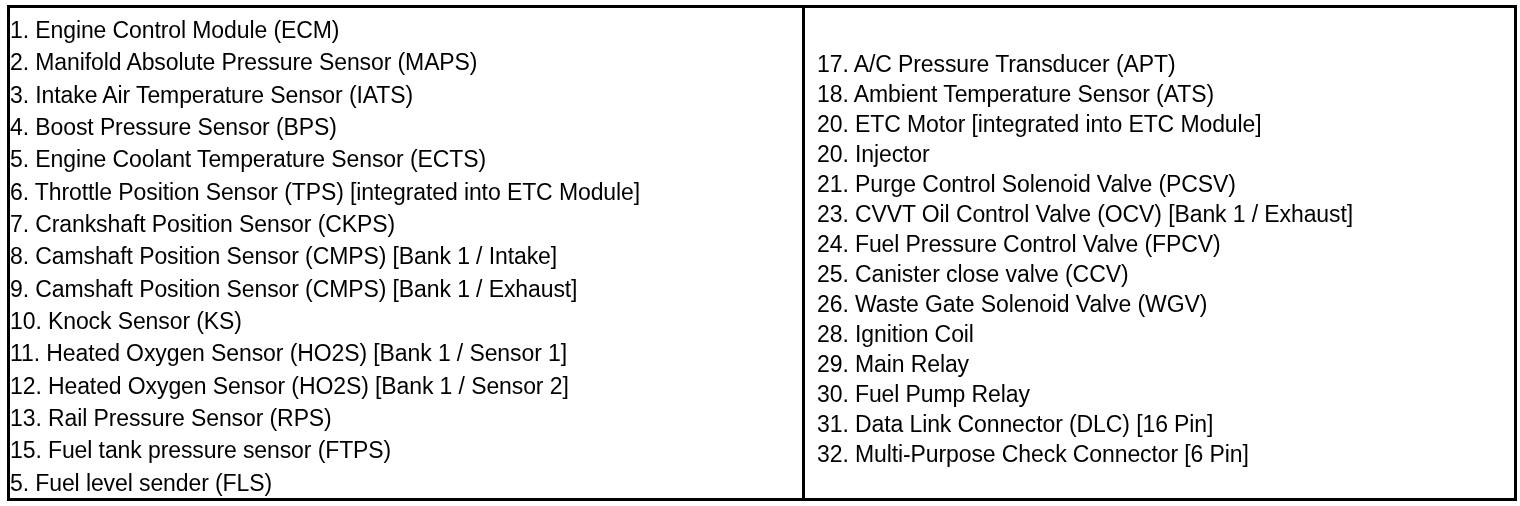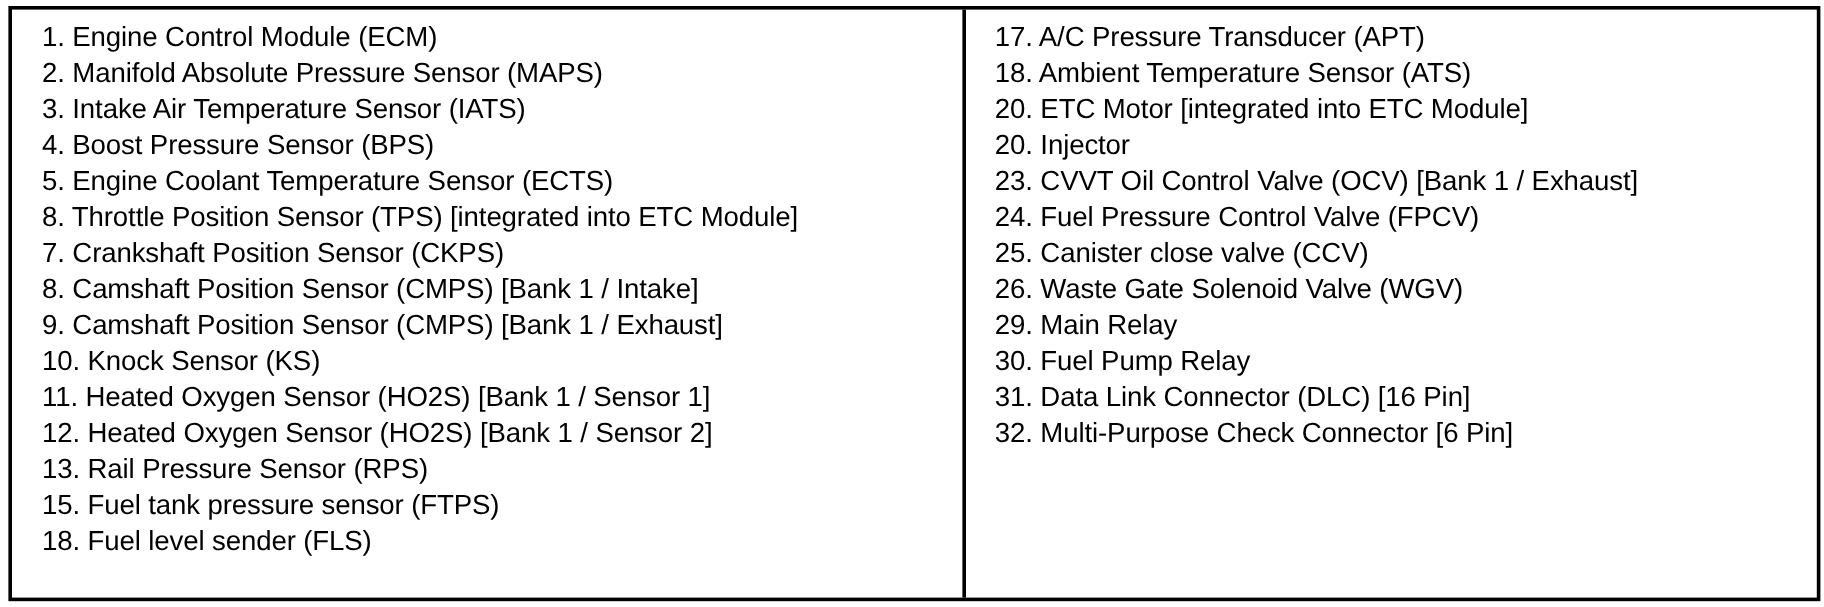--- a/index.html
+++ b/index.html
@@ -27,64 +27,68 @@
   .col {
     box-sizing: border-box;
     display: flex;
     flex-direction: column;
     justify-content: flex-start;
     padding: 7px 0 0 0;
   }
   .col-left {
     width: 795px;
     border-right: 3px solid #000000;
-    padding-left: 25px;
+    padding-left: 0;
+    justify-content: space-between;
   }
   .col-right {
     flex: 1;
-    padding-left: 24px;
+    padding-left: 12px;
+    margin-top: 34px;
   }
   .item {
     font-size: 23px;
     line-height: 30px;
     white-space: nowrap;
     letter-spacing: -0.1px;
   }
 </style>
 </head>
 <body>
 
 <div class="table-wrap">
 
   <div class="col col-left">
     <div class="item">1. Engine Control Module (ECM)</div>
     <div class="item">2. Manifold Absolute Pressure Sensor (MAPS)</div>
     <div class="item">3. Intake Air Temperature Sensor (IATS)</div>
     <div class="item">4. Boost Pressure Sensor (BPS)</div>
     <div class="item">5. Engine Coolant Temperature Sensor (ECTS)</div>
-    <div class="item">8. Throttle Position Sensor (TPS) [integrated into ETC Module]</div>
+    <div class="item">6. Throttle Position Sensor (TPS) [integrated into ETC Module]</div>
     <div class="item">7. Crankshaft Position Sensor (CKPS)</div>
     <div class="item">8. Camshaft Position Sensor (CMPS) [Bank 1 / Intake]</div>
     <div class="item">9. Camshaft Position Sensor (CMPS) [Bank 1 / Exhaust]</div>
     <div class="item">10. Knock Sensor (KS)</div>
     <div class="item">11. Heated Oxygen Sensor (HO2S) [Bank 1 / Sensor 1]</div>
     <div class="item">12. Heated Oxygen Sensor (HO2S) [Bank 1 / Sensor 2]</div>
     <div class="item">13. Rail Pressure Sensor (RPS)</div>
     <div class="item">15. Fuel tank pressure sensor (FTPS)</div>
-    <div class="item">18. Fuel level sender (FLS)</div>
+    <div class="item">5. Fuel level sender (FLS)</div>
   </div>
 
   <div class="col col-right">
     <div class="item">17. A/C Pressure Transducer (APT)</div>
     <div class="item">18. Ambient Temperature Sensor (ATS)</div>
     <div class="item">20. ETC Motor [integrated into ETC Module]</div>
     <div class="item">20. Injector</div>
+    <div class="item">21. Purge Control Solenoid Valve (PCSV)</div>
     <div class="item">23. CVVT Oil Control Valve (OCV) [Bank 1 / Exhaust]</div>
     <div class="item">24. Fuel Pressure Control Valve (FPCV)</div>
     <div class="item">25. Canister close valve (CCV)</div>
     <div class="item">26. Waste Gate Solenoid Valve (WGV)</div>
+    <div class="item">28. Ignition Coil</div>
     <div class="item">29. Main Relay</div>
     <div class="item">30. Fuel Pump Relay</div>
     <div class="item">31. Data Link Connector (DLC) [16 Pin]</div>
     <div class="item">32. Multi-Purpose Check Connector [6 Pin]</div>
   </div>
 
 </div>
 
 </body></html>

